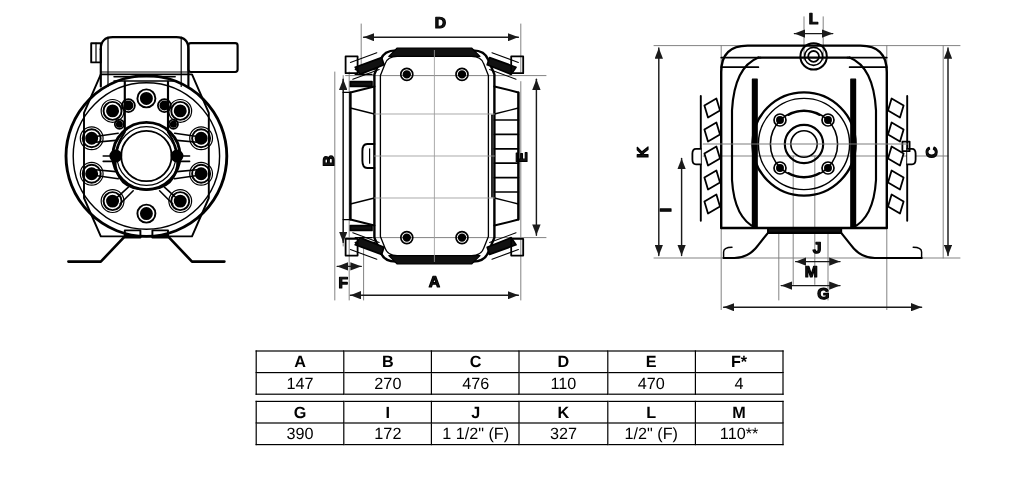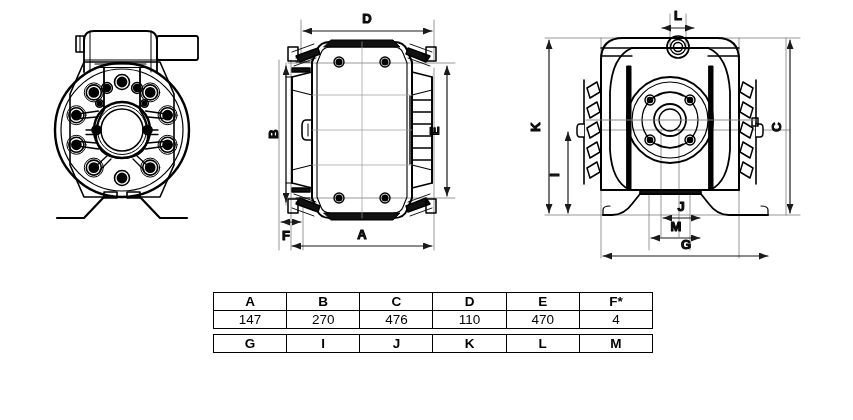--- a/index.html
+++ b/index.html
@@ -484,18 +484,26 @@
     <table class="dims">
       <tbody>
         <tr class="hdr">
           <td>G</td>
           <td>I</td>
           <td>J</td>
           <td>K</td>
           <td>L</td>
           <td>M</td>
         </tr>
+        <tr class="val">
+          <td>390</td>
+          <td>172</td>
+          <td>1 1/2" (F)</td>
+          <td>327</td>
+          <td>1/2" (F)</td>
+          <td>110**</td>
+        </tr>
       </tbody>
     </table>
 
   </div>
 
 </div>
 
 </body></html>

